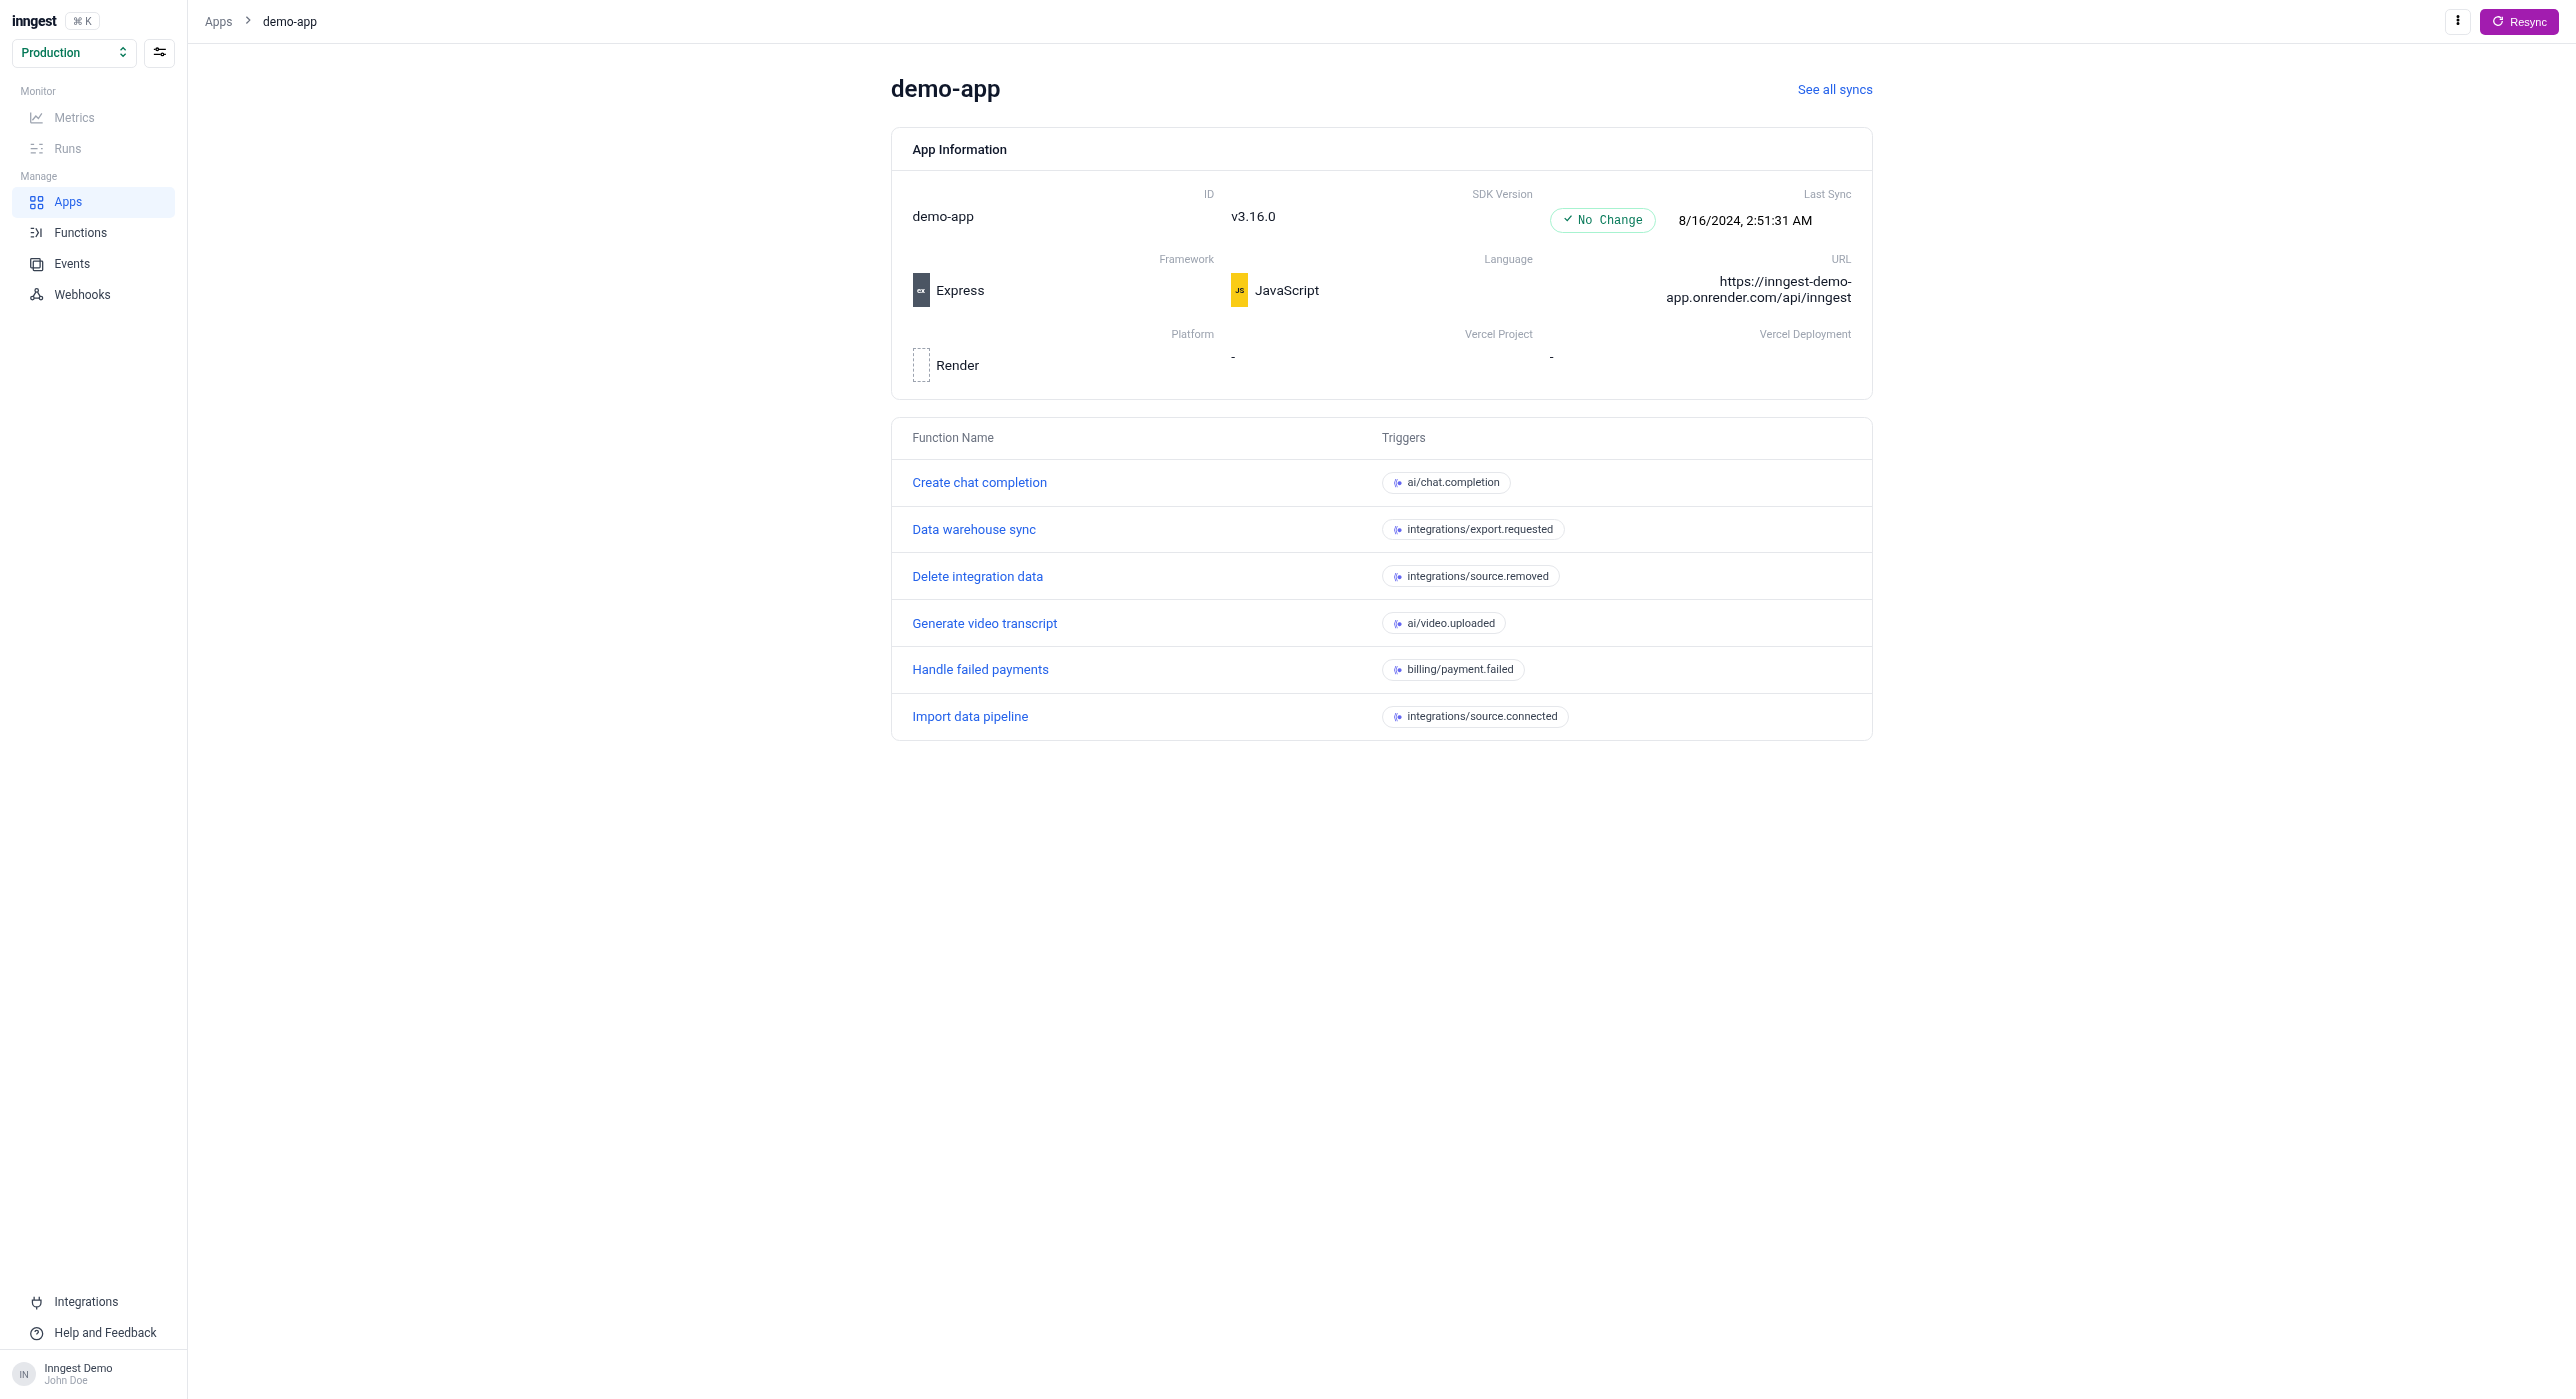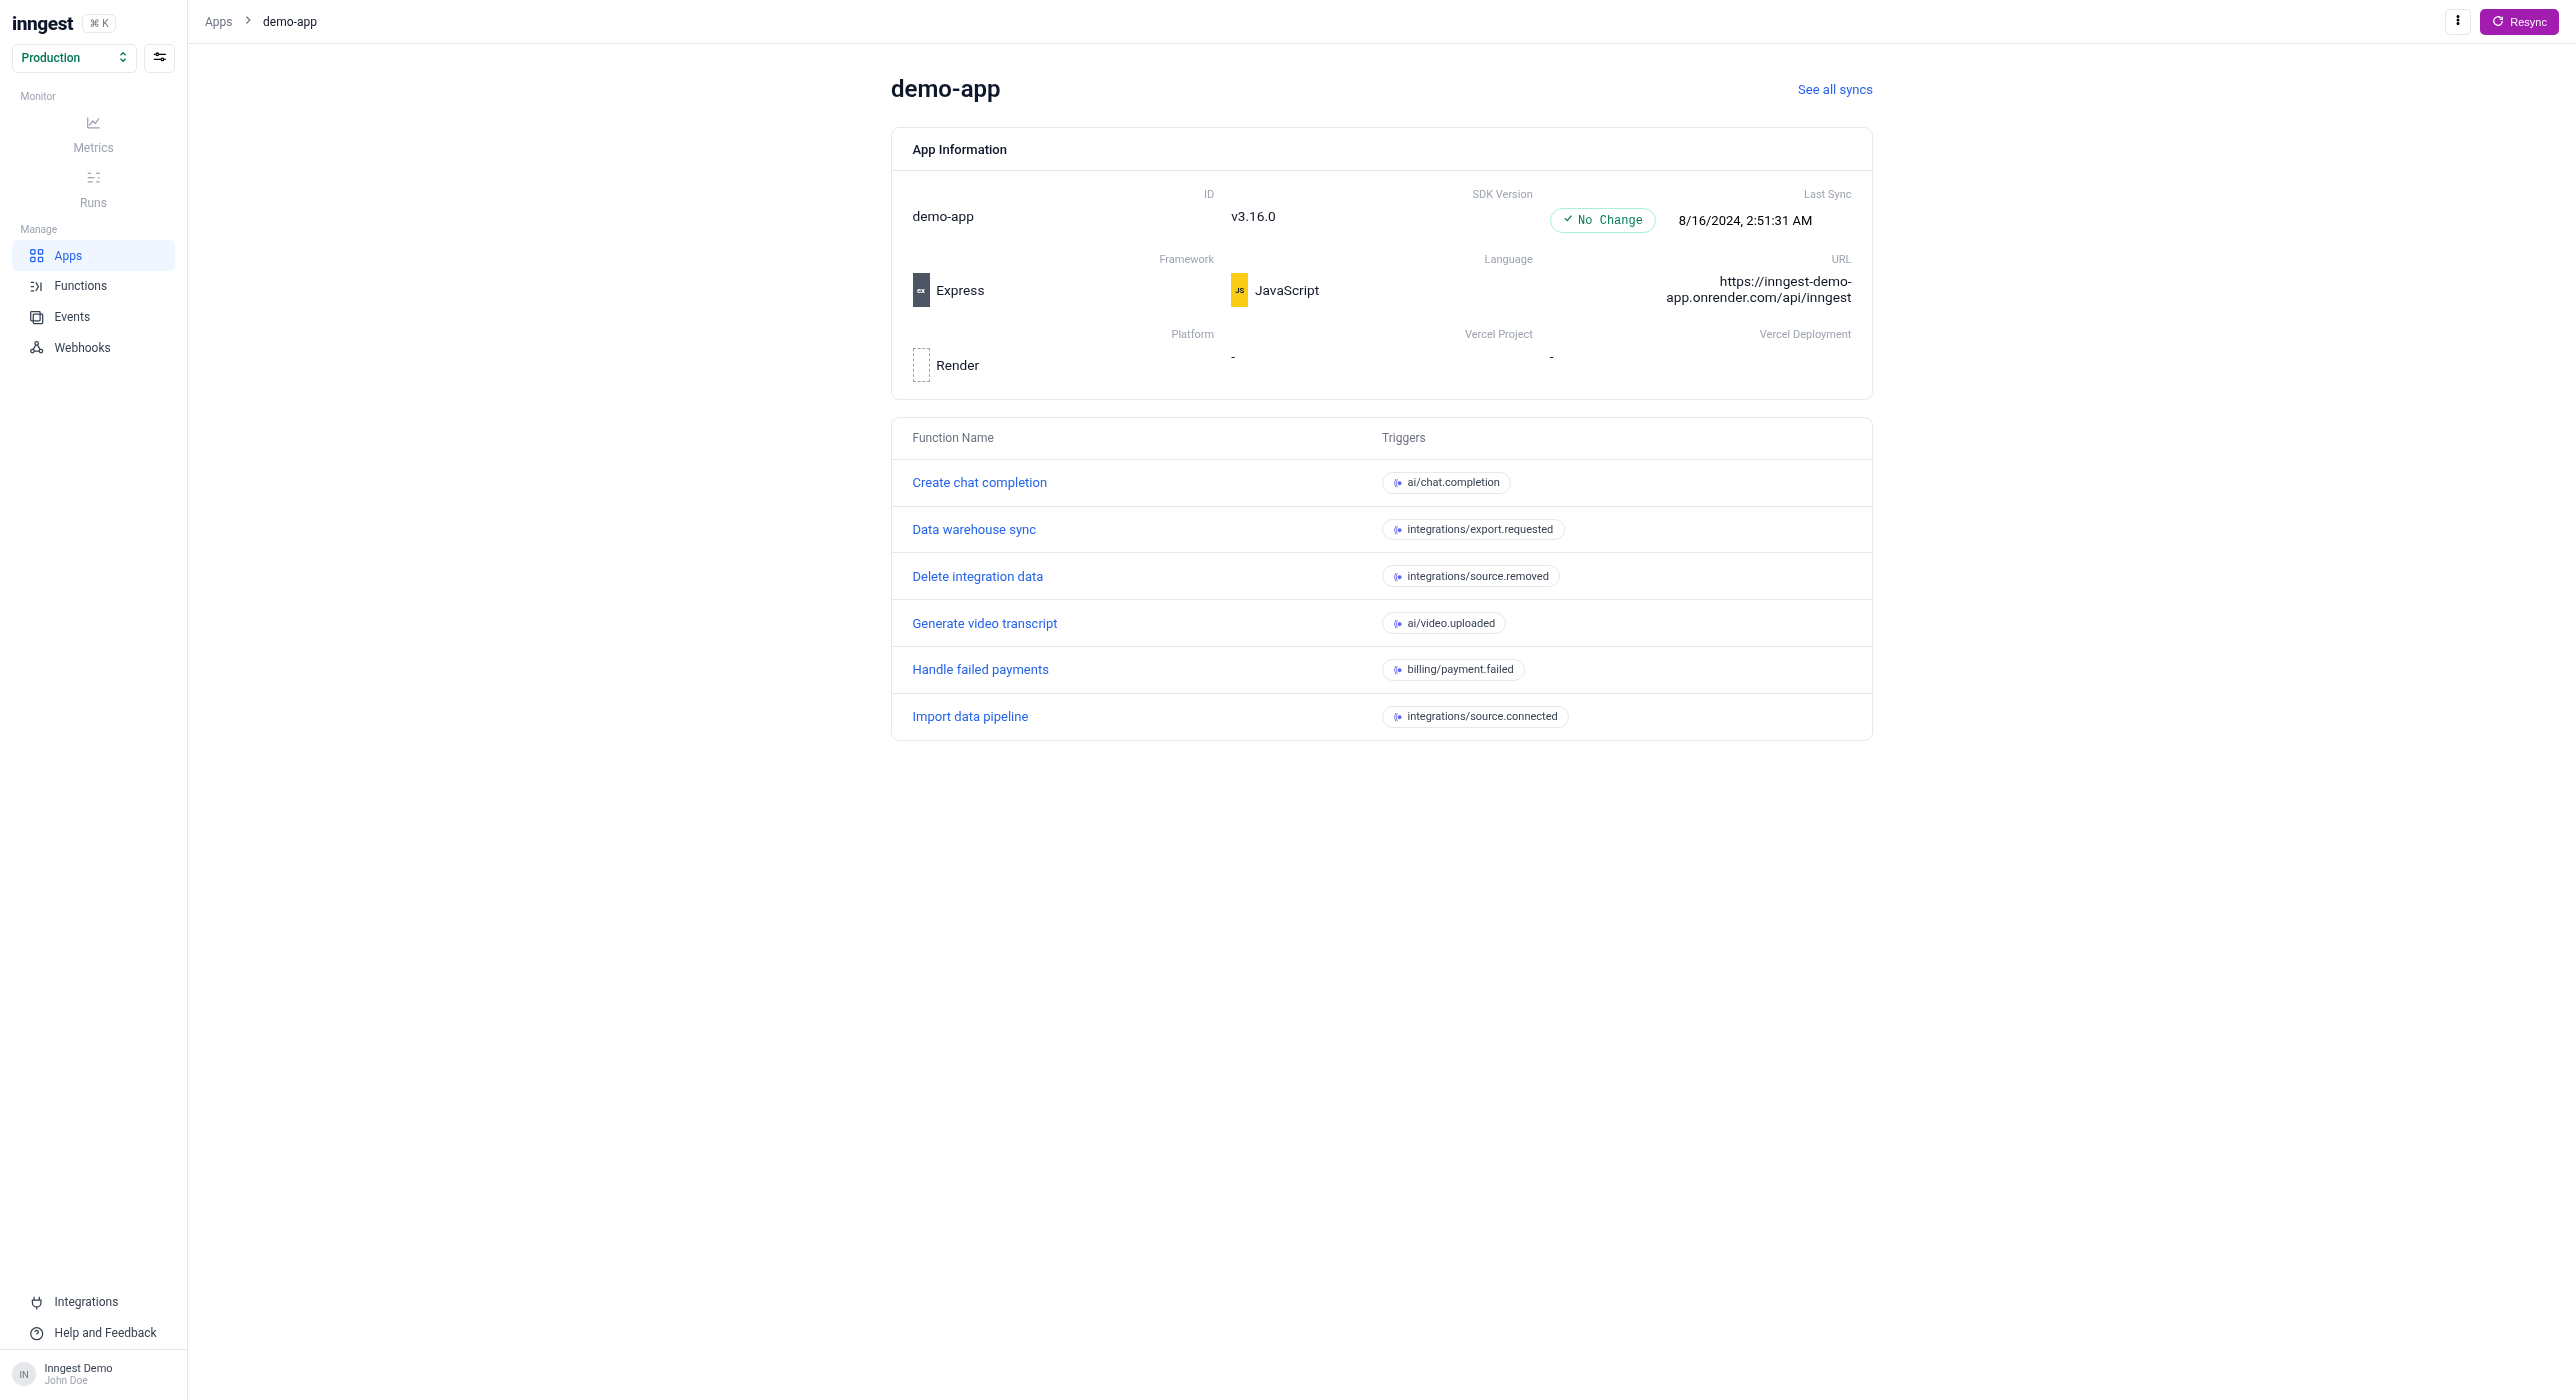--- a/index.html
+++ b/index.html
@@ -18,21 +18,21 @@
   display: flex;
   flex-direction: column;
   flex-shrink: 0;
 }
 .sidebar-top {
   padding: 12px 12px 8.5px;
   display: flex;
   align-items: center;
   gap: 8.5px;
 }
-.logo { font-weight: 800; font-size: 19px; letter-spacing: -0.4px; }
+.logo { font-weight: 800; font-size: 14px; letter-spacing: -0.4px; }
 .kbd {
   border: 0.9px solid #e5e7eb;
   border-radius: 5.1px;
   padding: 2.6px 6.8px;
   font-size: 10.2px;
   color: #6b7280;
   background: #fff;
 }
 .env-row {
   padding: 0 12px 12px;
@@ -68,21 +68,21 @@
 .nav-item {
   display: flex;
   align-items: center;
   gap: 10.2px;
   padding: 7.7px 17px;
   margin: 0 12px;
   border-radius: 5.1px;
   color: #374151;
   cursor: pointer;
 }
-.nav-item.muted { color: #9ca3af; flex-direction: column; }
+.nav-item.muted { color: #9ca3af; }
 .nav-item.active {
   background: #eff6ff;
   color: #2563eb;
 }
 .nav-item .icon { width: 15.4px; height: 15.4px; display: flex; align-items: center; justify-content: center; }
 .sidebar-spacer { flex: 1; }
 .sidebar-bottom { border-top: 0.9px solid #e5e7eb; }
 .user-row {
   display: flex;
   align-items: center;

